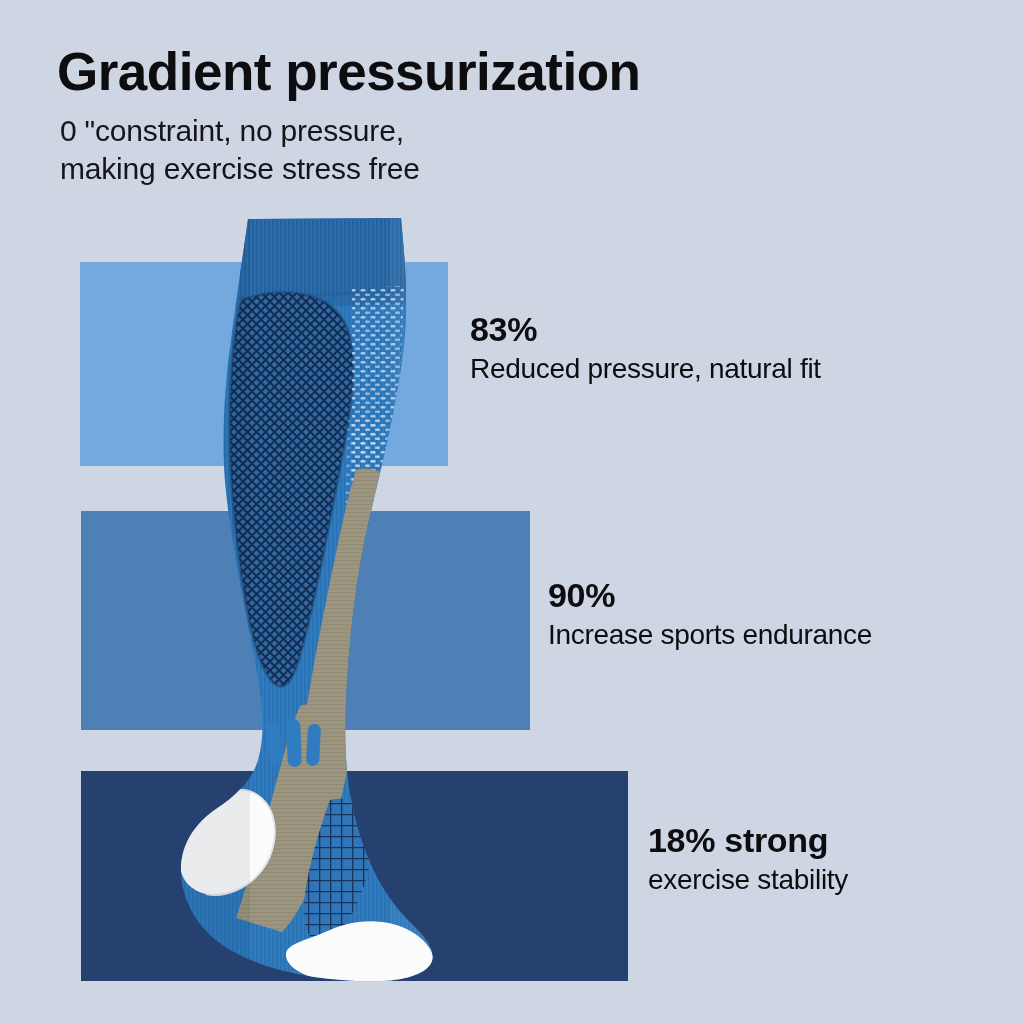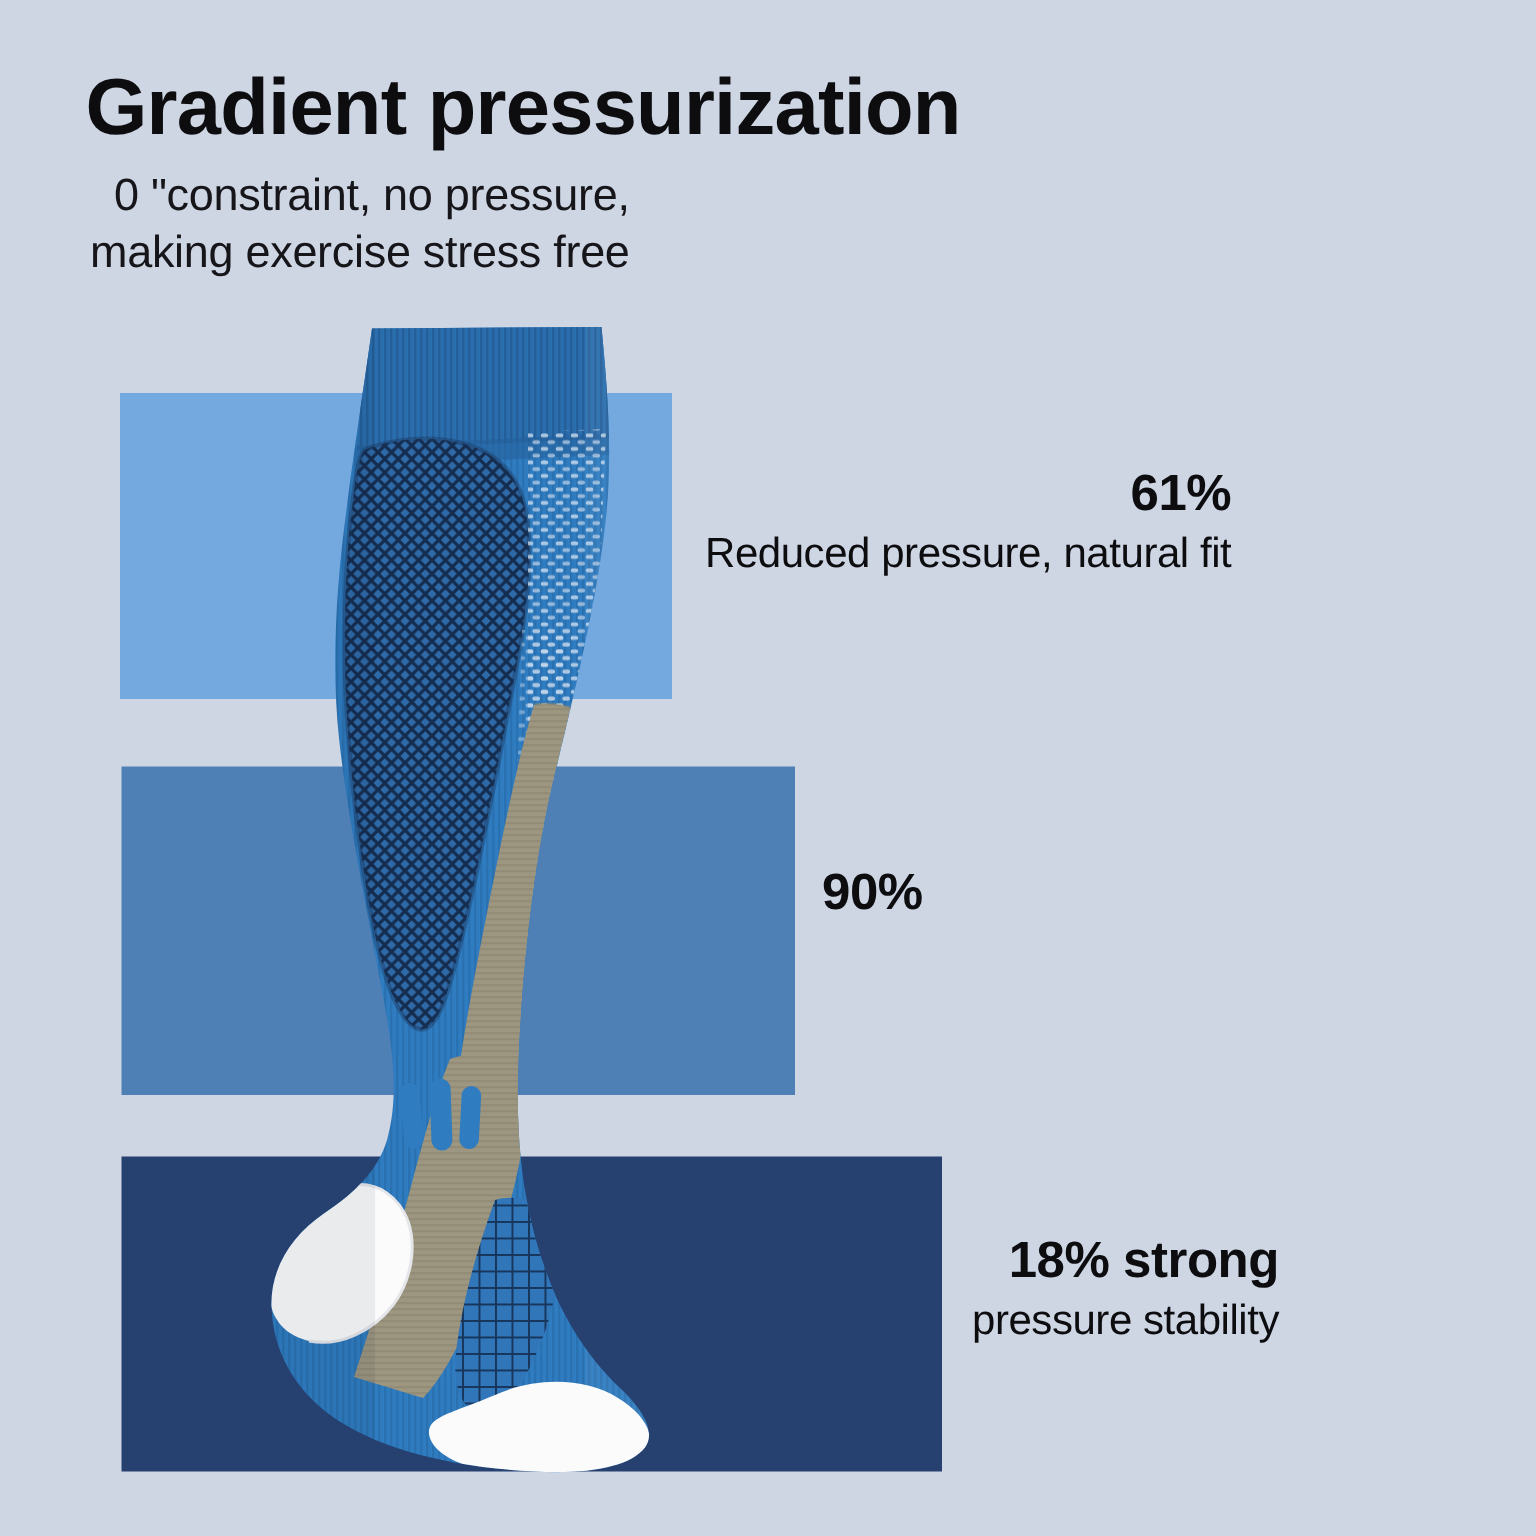--- a/index.html
+++ b/index.html
@@ -102,21 +102,21 @@
     left: 0;
     top: 0;
     width: 1024px;
     height: 1024px;
     pointer-events: none;
   }
 </style>
 </head>
 <body>
 
-<div id="poster" style="background: rgb(206, 214, 228); text-align: right;">
+<div id="poster" style="background: rgb(206, 214, 228);">
 
   <div class="bar" id="bar-top" style="background: rgb(116, 169, 224);"></div>
   <div class="bar" id="bar-mid" style="background: rgb(78, 127, 181);"></div>
   <div class="bar" id="bar-bottom" style="background: rgb(38, 64, 111);"></div>
 
   <svg id="sock" viewBox="0 0 1024 1024" xmlns="http://www.w3.org/2000/svg">
     <defs>
 
       <pattern id="rib" width="4" height="4" patternUnits="userSpaceOnUse">
         <rect width="4" height="4" fill="#2f7cc0"></rect>
@@ -265,26 +265,27 @@
       <path d="M150,200 L250,200 L250,1020 L150,1020 Z" fill="#123" opacity="0.07"></path>
       <path d="M390,200 L500,200 L500,1020 L390,1020 Z" fill="#fff" opacity="0.05"></path>
     </g>
   </svg>
 
   <div class="heading">Gradient pressurization</div>
   <div class="subheading">0 "constraint, no pressure,
 making exercise stress free</div>
 
   <div class="callout" id="callout-1">
-    <span class="pct">61%</span>
+    <span class="pct">83%</span>
     <span class="desc">Reduced pressure, natural fit</span>
   </div>
 
   <div class="callout" id="callout-2">
     <span class="pct">90%</span>
+    <span class="desc">Increase sports endurance</span>
   </div>
 
   <div class="callout" id="callout-3">
     <span class="pct">18% strong</span>
-    <span class="desc">pressure stability</span>
+    <span class="desc">exercise stability</span>
   </div>
 
 </div>
 
 </body></html>

